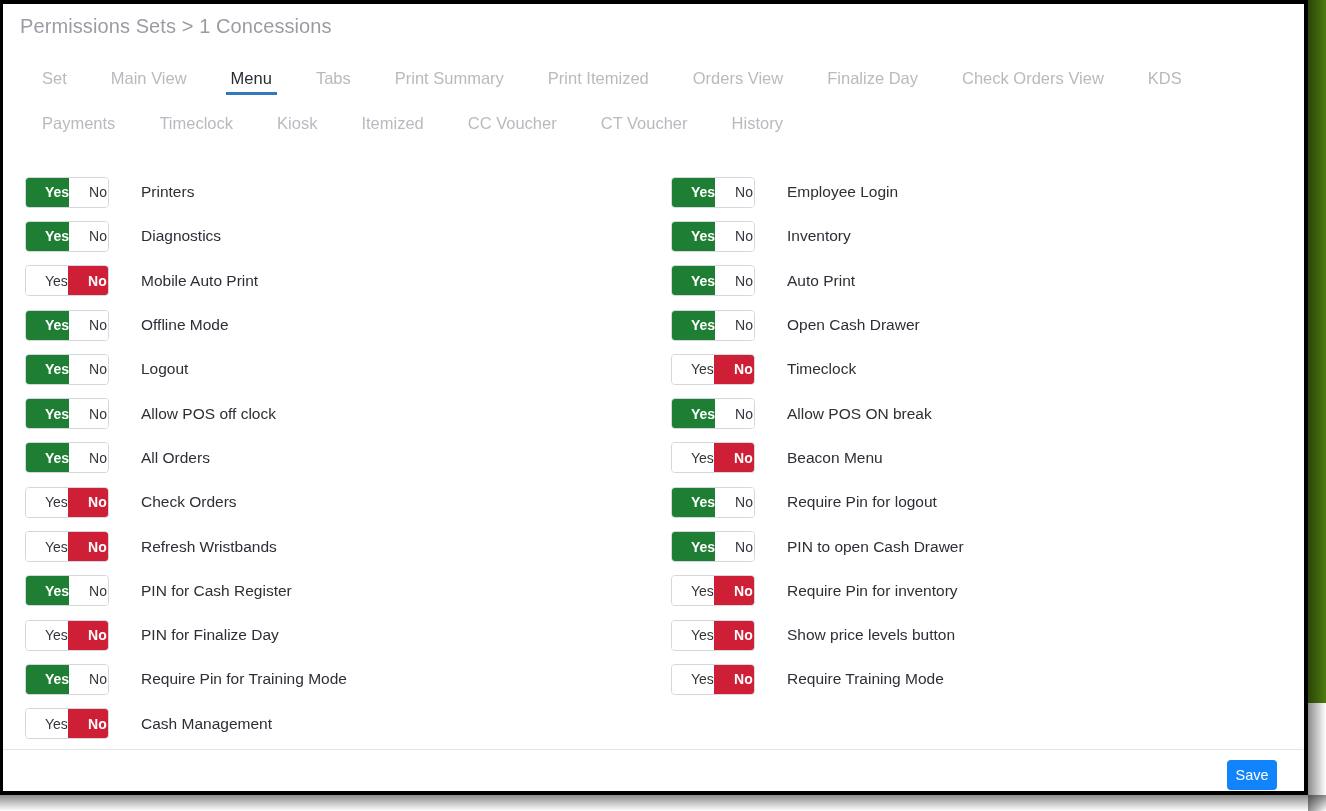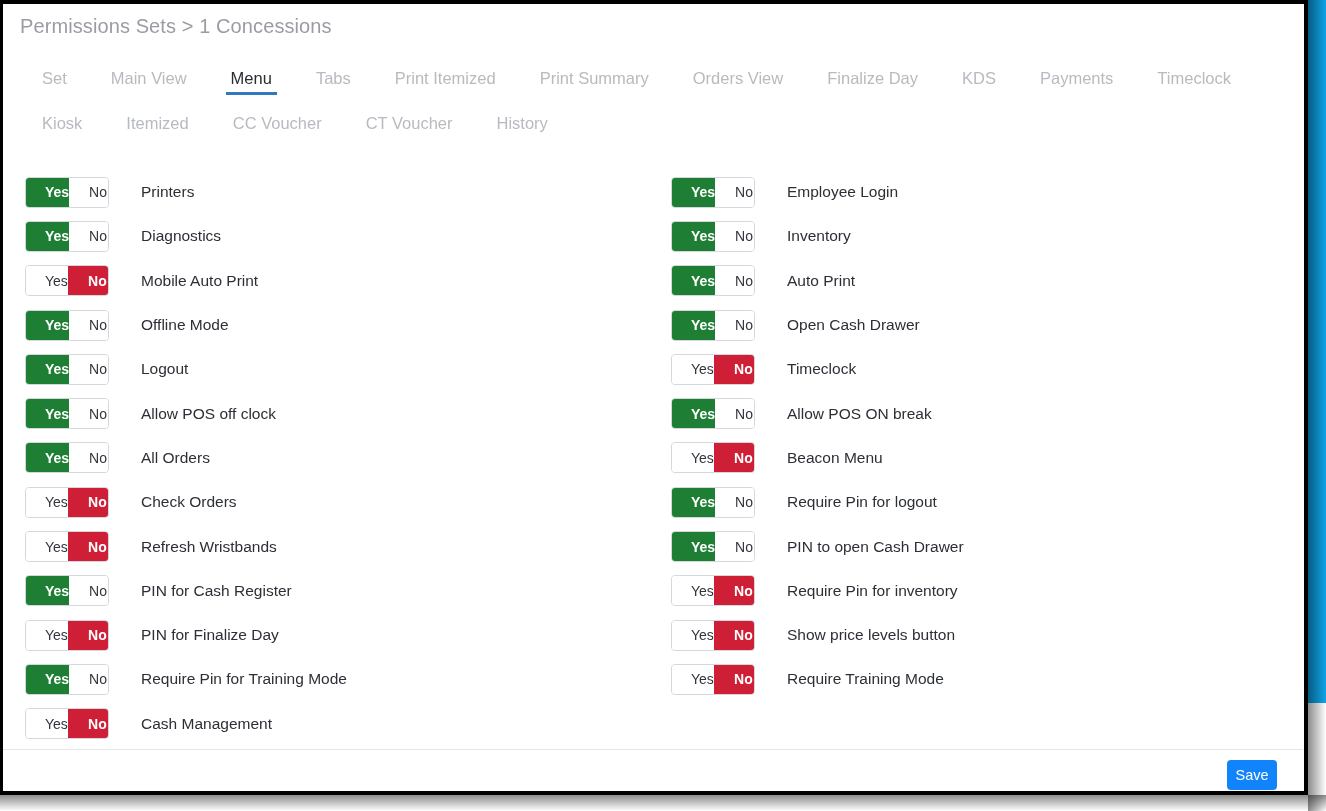--- a/index.html
+++ b/index.html
@@ -8,21 +8,21 @@
     width: 1326px; height: 811px;
     overflow: hidden;
     background: #ffffff;
     font-family: "Liberation Sans", sans-serif;
   }
 
   
   #page {
     position: relative;
     width: 1326px; height: 703px;
-    background: #0ea5e9;
+    background: #4d7c0f;
   }
 
   
   #card {
     position: absolute;
     left: 0px; top: 0px;
     width: 1308px; height: 795px;
     background: #ffffff;
     border: 4px solid #000000;
     border-left-width: 3px;
@@ -178,24 +178,25 @@
 
   <div id="card">
 
     <div id="breadcrumb">Permissions Sets &gt; 1 Concessions</div>
 
     <div id="tabs">
         <div class="tab">Set</div>
         <div class="tab">Main View</div>
         <div class="tab active">Menu</div>
         <div class="tab">Tabs</div>
+        <div class="tab">Print Summary</div>
         <div class="tab">Print Itemized</div>
-        <div class="tab">Print Summary</div>
         <div class="tab">Orders View</div>
         <div class="tab">Finalize Day</div>
+        <div class="tab">Check Orders View</div>
         <div class="tab">KDS</div>
         <div class="tab">Payments</div>
         <div class="tab">Timeclock</div>
         <div class="tab">Kiosk</div>
         <div class="tab">Itemized</div>
         <div class="tab">CC Voucher</div>
         <div class="tab">CT Voucher</div>
         <div class="tab">History</div>
       </div>
 

